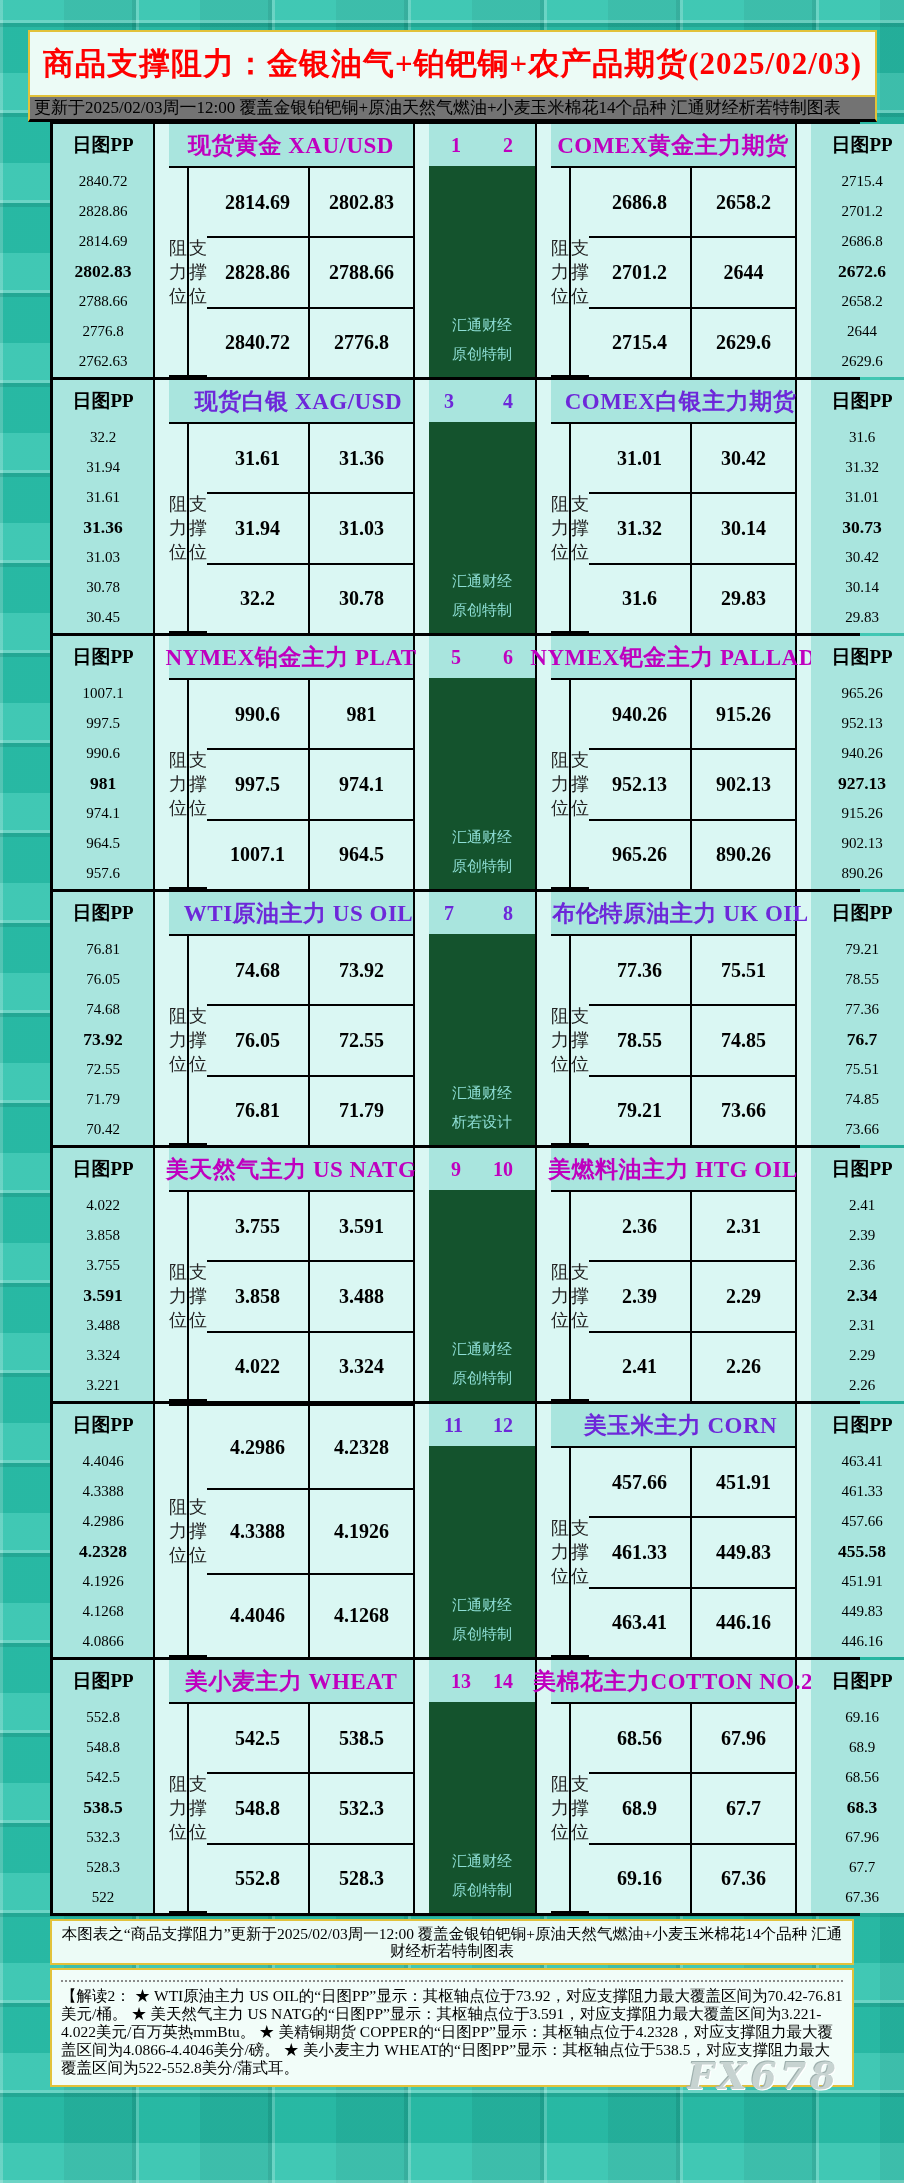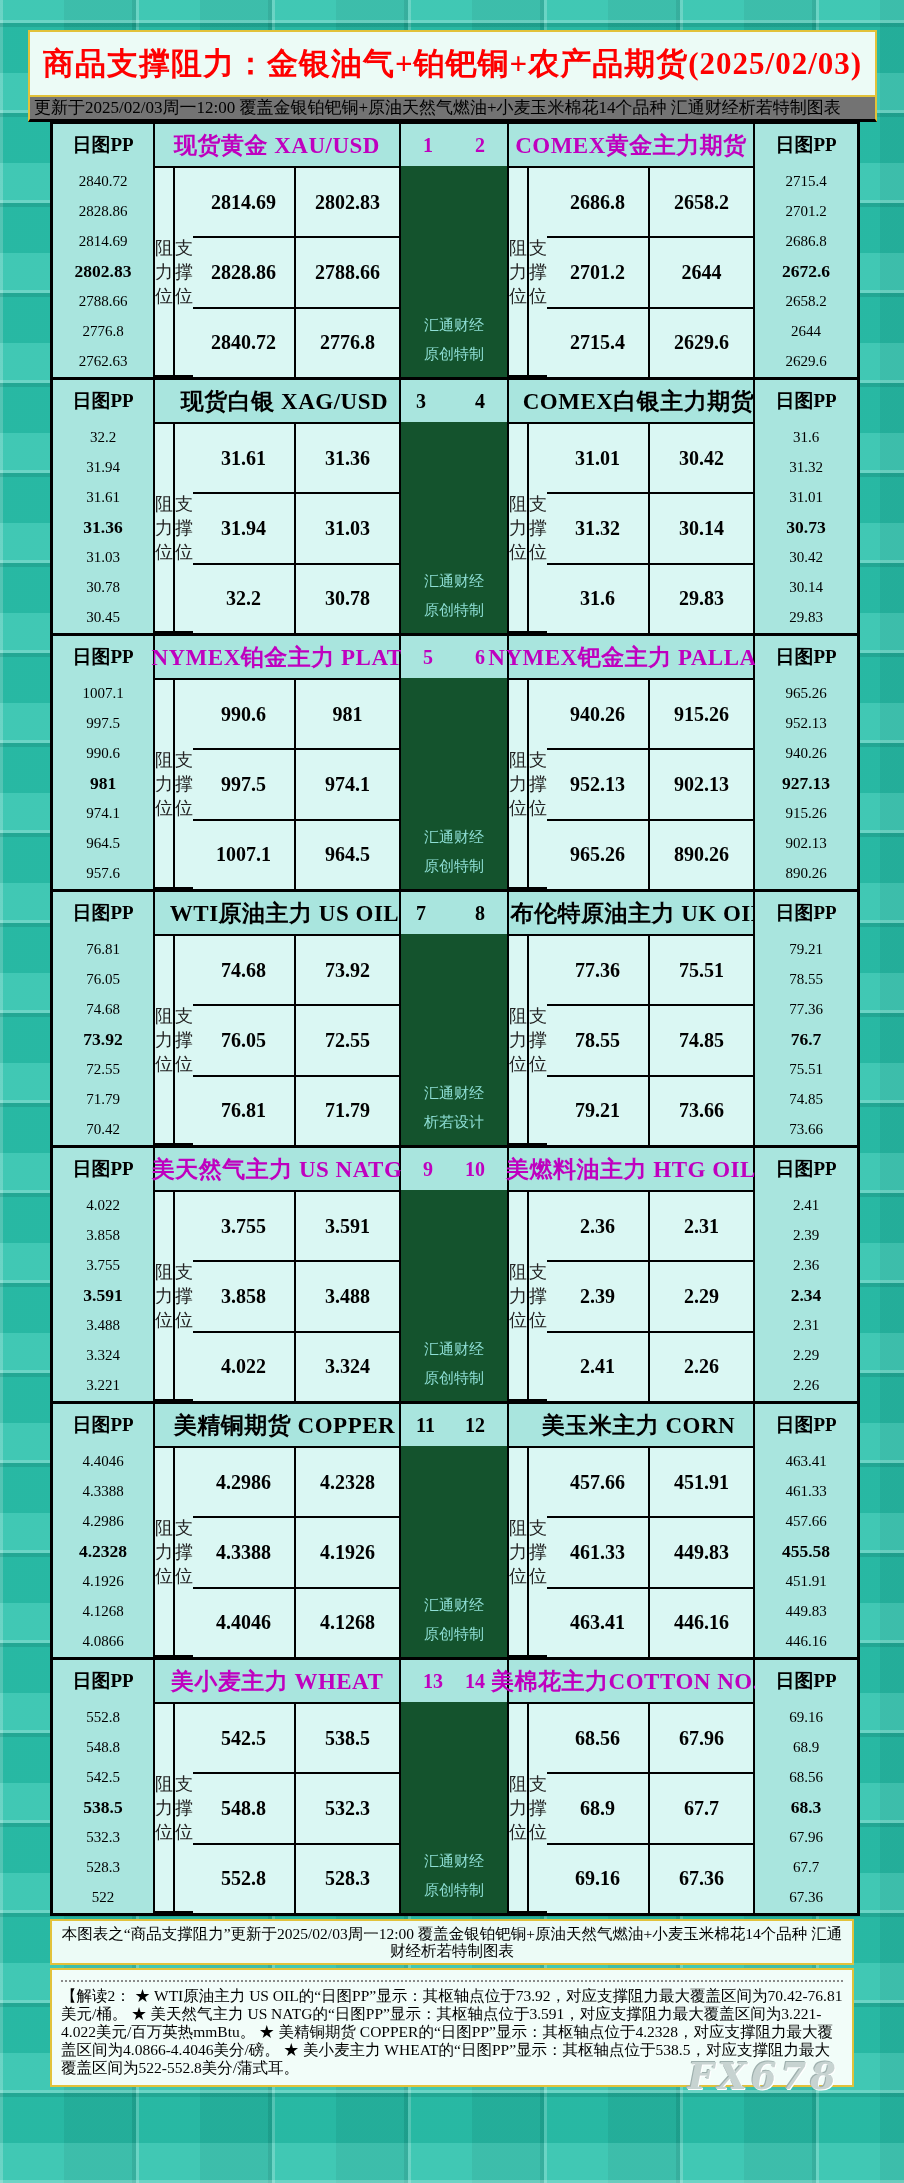--- a/index.html
+++ b/index.html
@@ -10,21 +10,21 @@
       repeating-linear-gradient(0deg, rgba(255,255,255,.30) 0 3px, rgba(255,255,255,.10) 3px 40px, rgba(0,70,60,.08) 40px 86px, rgba(0,70,60,.22) 86px 90px),
       repeating-linear-gradient(90deg, rgba(255,255,255,.22) 0 3px, rgba(255,255,255,0) 3px 64px, rgba(0,80,70,.10) 64px 132px, rgba(0,80,70,.25) 132px 136px);
   }
   .page{position:absolute;left:28px;top:30px;width:849px;}
   .title-box{height:63px;border:2px solid #e2c23a;background:#ecfbf6;display:flex;align-items:center;justify-content:center;}
   .title-box .t{color:#fe0000;font-size:31px;font-weight:bold;letter-spacing:1px;white-space:nowrap;}
   .subtitle{border:2px solid #e2c23a;border-top:none;border-bottom:3px solid #000;background:#737373;
     height:22px;line-height:22px;font-size:17px;color:#000;padding-left:4px;white-space:nowrap;overflow:hidden;}
   
   .main-table{width:804px;margin-left:22px;border:3px solid #000;border-top-width:2px;background:#daf7f3;}
-  .block{display:grid;grid-template-columns:102px 246px 108px 246px 102px;height:253px;border-bottom:3px solid #000;background:#daf7f3;}
+  .block{display:grid;grid-template-columns:102px 246px 108px 246px 102px;height:253px;border-bottom:3px solid #000;background:#daf7f3;gap:14px;}
   .block:last-child{border-bottom:none;}
   .bcol{border-right:2px solid #000;box-sizing:border-box;display:flex;flex-direction:column;min-width:0;}
   .bcol.last{border-right:none;}
   .pp-col{background:#a9e5de;}
   .pp-head{flex:0 0 42px;display:flex;align-items:center;justify-content:center;font-weight:bold;font-size:19px;color:#000;}
   .pp-vals{flex:1;display:flex;flex-direction:column;}
   .pp-val{flex:1;display:flex;align-items:center;justify-content:center;font-size:15px;color:#000;}
   .pp-val.pivot{font-weight:bold;font-size:17.5px;}
   .mkt-title{flex:0 0 42px;background:#a9e5de;display:flex;align-items:center;justify-content:center;font-weight:bold;font-size:23px;letter-spacing:.5px;white-space:nowrap;}
   .lvl-table{flex:1;display:flex;flex-direction:row;border-top:2px solid #000;}
@@ -34,21 +34,21 @@
   .lvl-rows{flex:1;display:flex;flex-direction:column;}
   .lvl-row{flex:1;display:grid;grid-template-columns:1fr 1fr;}
   .lvl-row:not(:last-child){border-bottom:2px solid #000;}
   .lvl-cell{display:flex;align-items:center;justify-content:center;font-weight:bold;font-size:20px;color:#000;}
   .lvl-cell.first{border-right:2px solid #000;}
   .mid-hdr{flex:0 0 42px;background:#a9e5de;display:flex;align-items:center;justify-content:space-between;
     padding:0 22px;box-sizing:border-box;font-weight:bold;font-size:20px;}
   .mid-body{flex:1;position:relative;background:#14532d;}
   .mid-wm{position:absolute;bottom:8px;left:0;right:0;text-align:center;color:#8fdfd6;font-size:15px;line-height:1.95;}
   .accent-purple .mkt-title,.accent-purple .mid-hdr{color:#bf00bf;}
-  .accent-red .mkt-title,.accent-red .mid-hdr{color:#000000;padding-left:15px;}
+  .accent-red .mkt-title,.accent-red .mid-hdr{color:#6d28d9;padding-left:15px;}
   
   .summary-box{width:804px;margin:3px 0 0 22px;box-sizing:border-box;border:2px solid #e2c23a;background:#ecfbf6;
     text-align:center;font-size:15.5px;line-height:17px;padding:4px 6px;color:#000;}
   .notes-box{width:804px;margin:3px 0 0 22px;box-sizing:border-box;border:2px solid #e2c23a;background:#f2fdf9;
     padding:5px 9px 8px;font-size:15.5px;line-height:18px;color:#000;position:relative;}
   .notes-box p{margin:0;}
   .notes-sep{border-top:2px dotted #8a8a8a;margin:5px 0;}
   .fx-watermark{position:absolute;right:12px;bottom:0;font-size:37px;font-weight:bold;font-style:italic;
     letter-spacing:4px;color:#c7d3d1;text-shadow:1px 1px 0 #ffffff,-1px -1px 0 #9fb0ae;
     font-family:"DejaVu Serif","Liberation Serif",serif;}
@@ -490,21 +490,20 @@
             <div class="pp-val">4.4046</div>
             <div class="pp-val">4.3388</div>
             <div class="pp-val">4.2986</div>
             <div class="pp-val pivot">4.2328</div>
             <div class="pp-val">4.1926</div>
             <div class="pp-val">4.1268</div>
             <div class="pp-val">4.0866</div>
           </div>
     </div>
     <div class="bcol">
-      <div class="mkt-title">美精铜期货 COPPER</div>
       <div class="lvl-table">
         <div class="lvl-hdr">
           <div class="lvl-hdr-cell first">阻力位</div>
           <div class="lvl-hdr-cell">支撑位</div>
         </div>
         <div class="lvl-rows">
               <div class="lvl-row">
                 <div class="lvl-cell first">4.2986</div>
                 <div class="lvl-cell">4.2328</div>
               </div>

